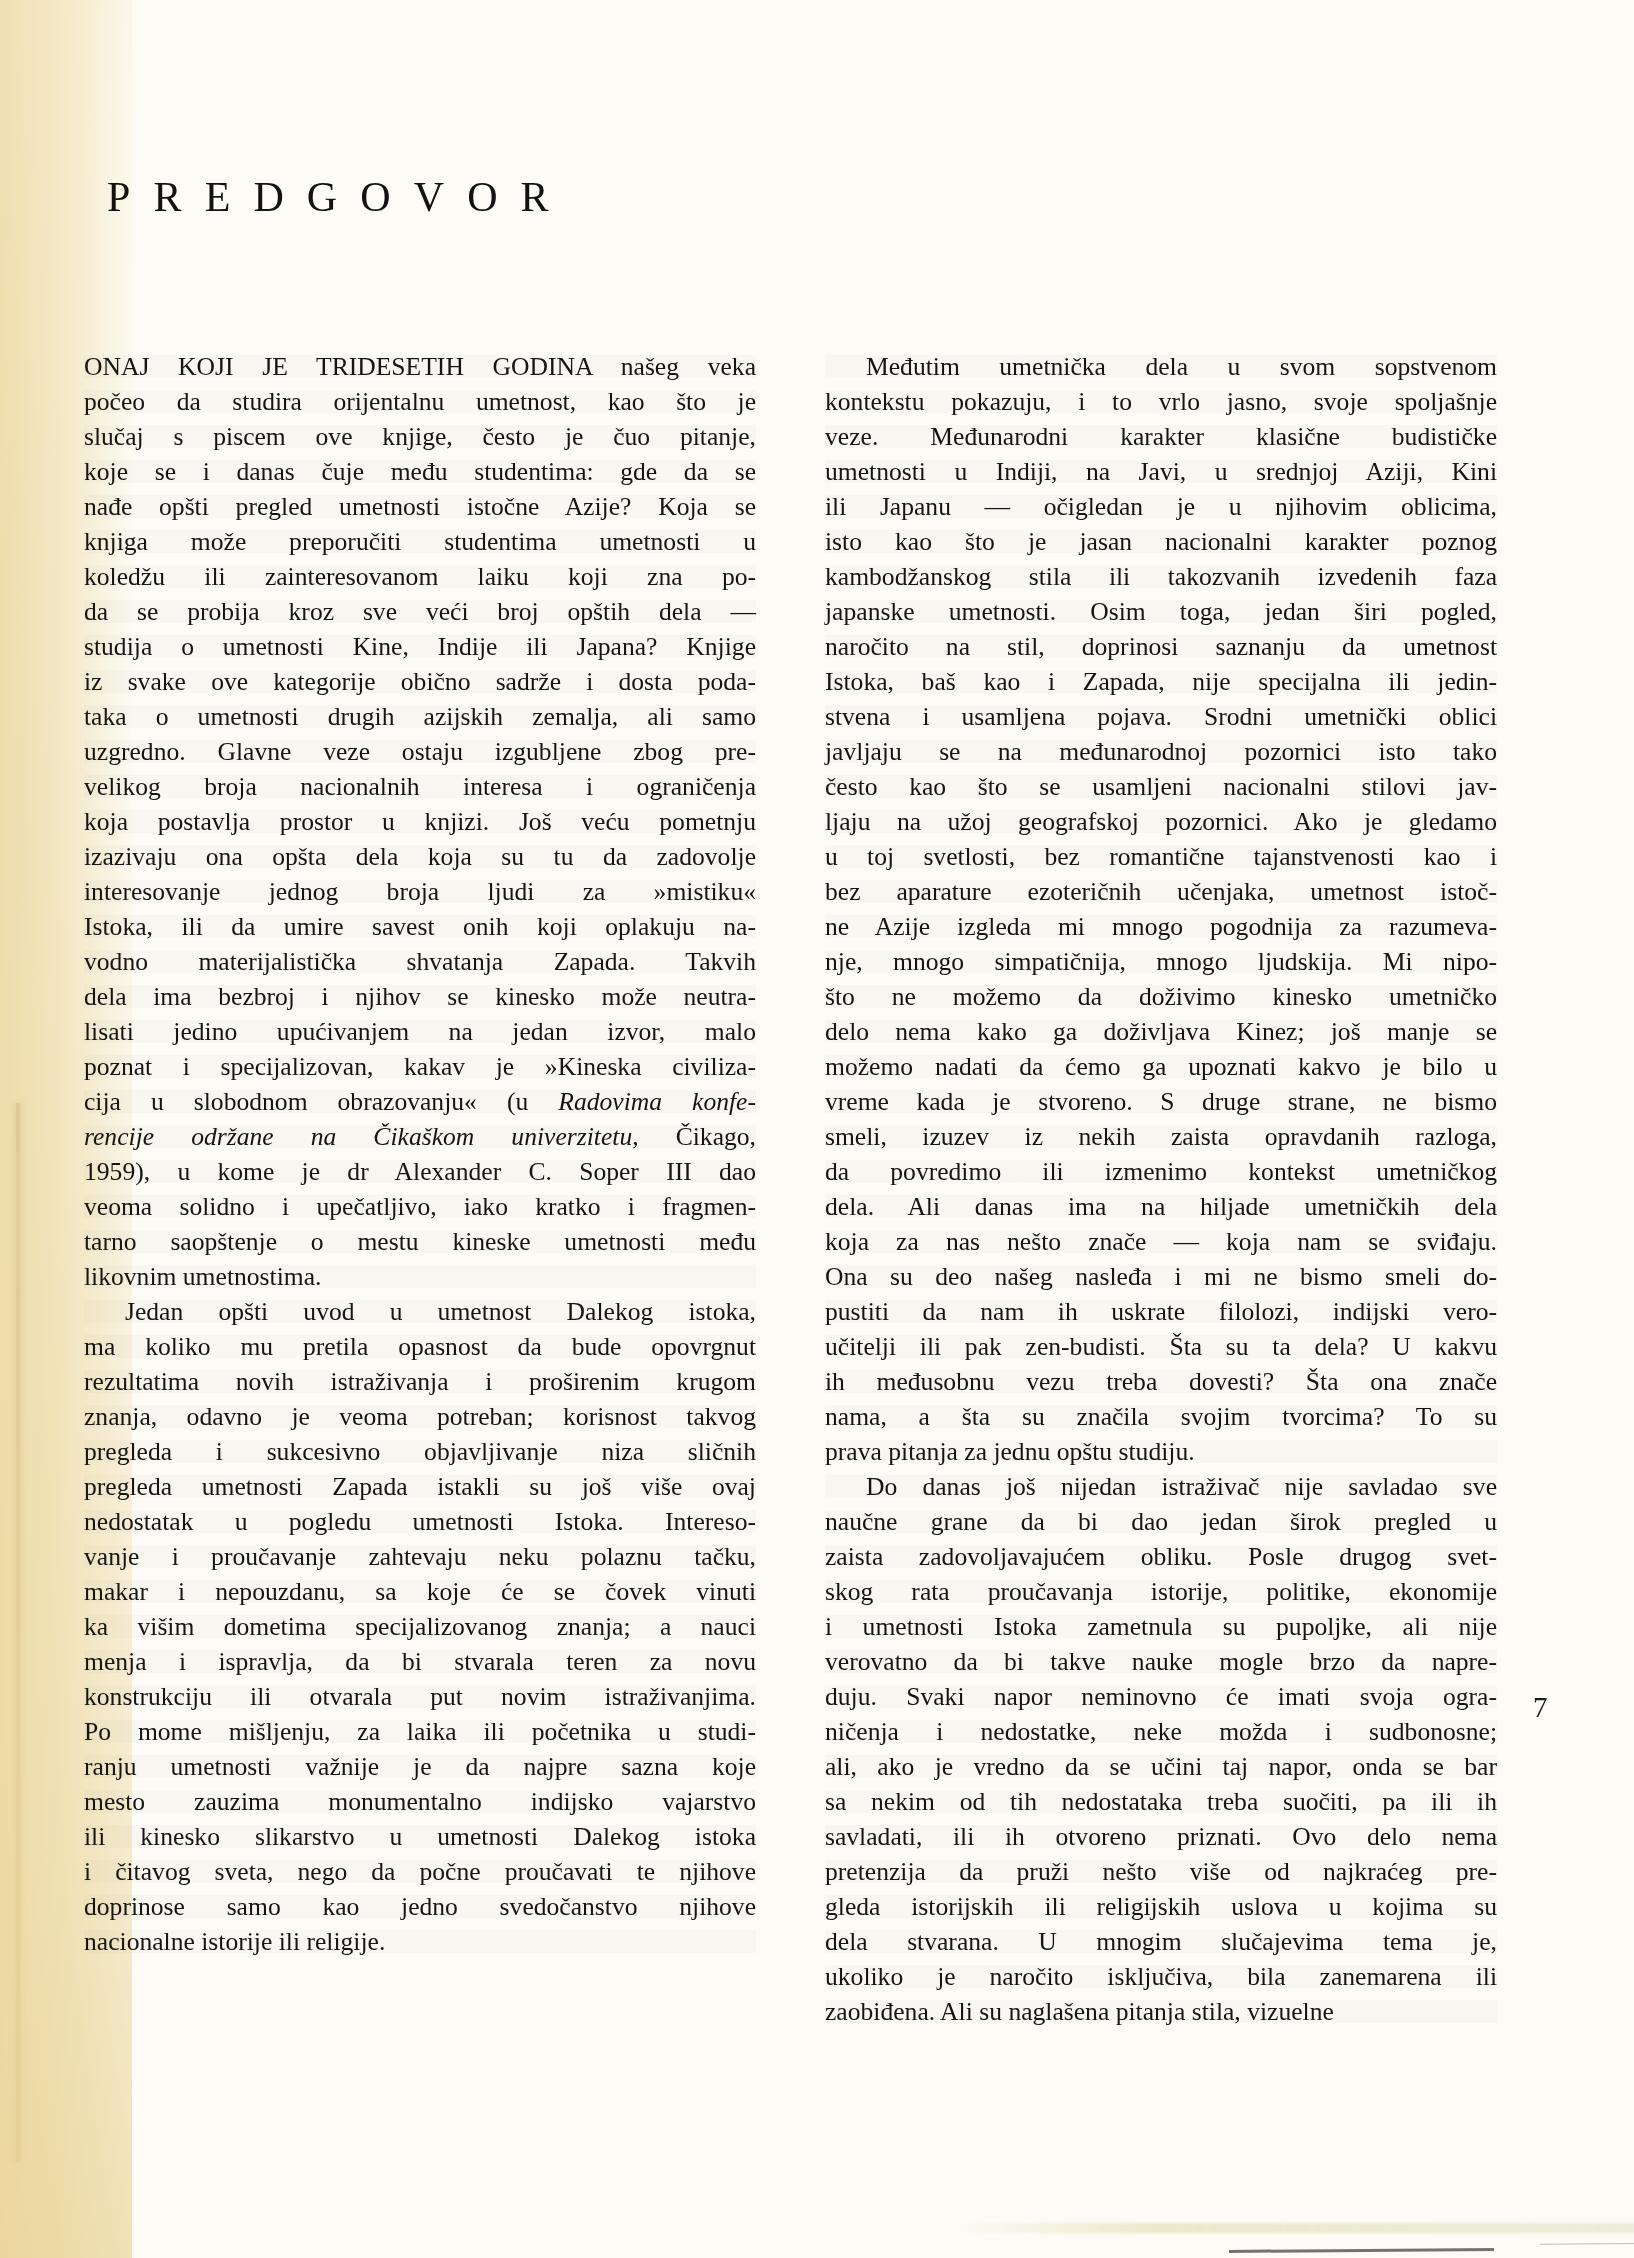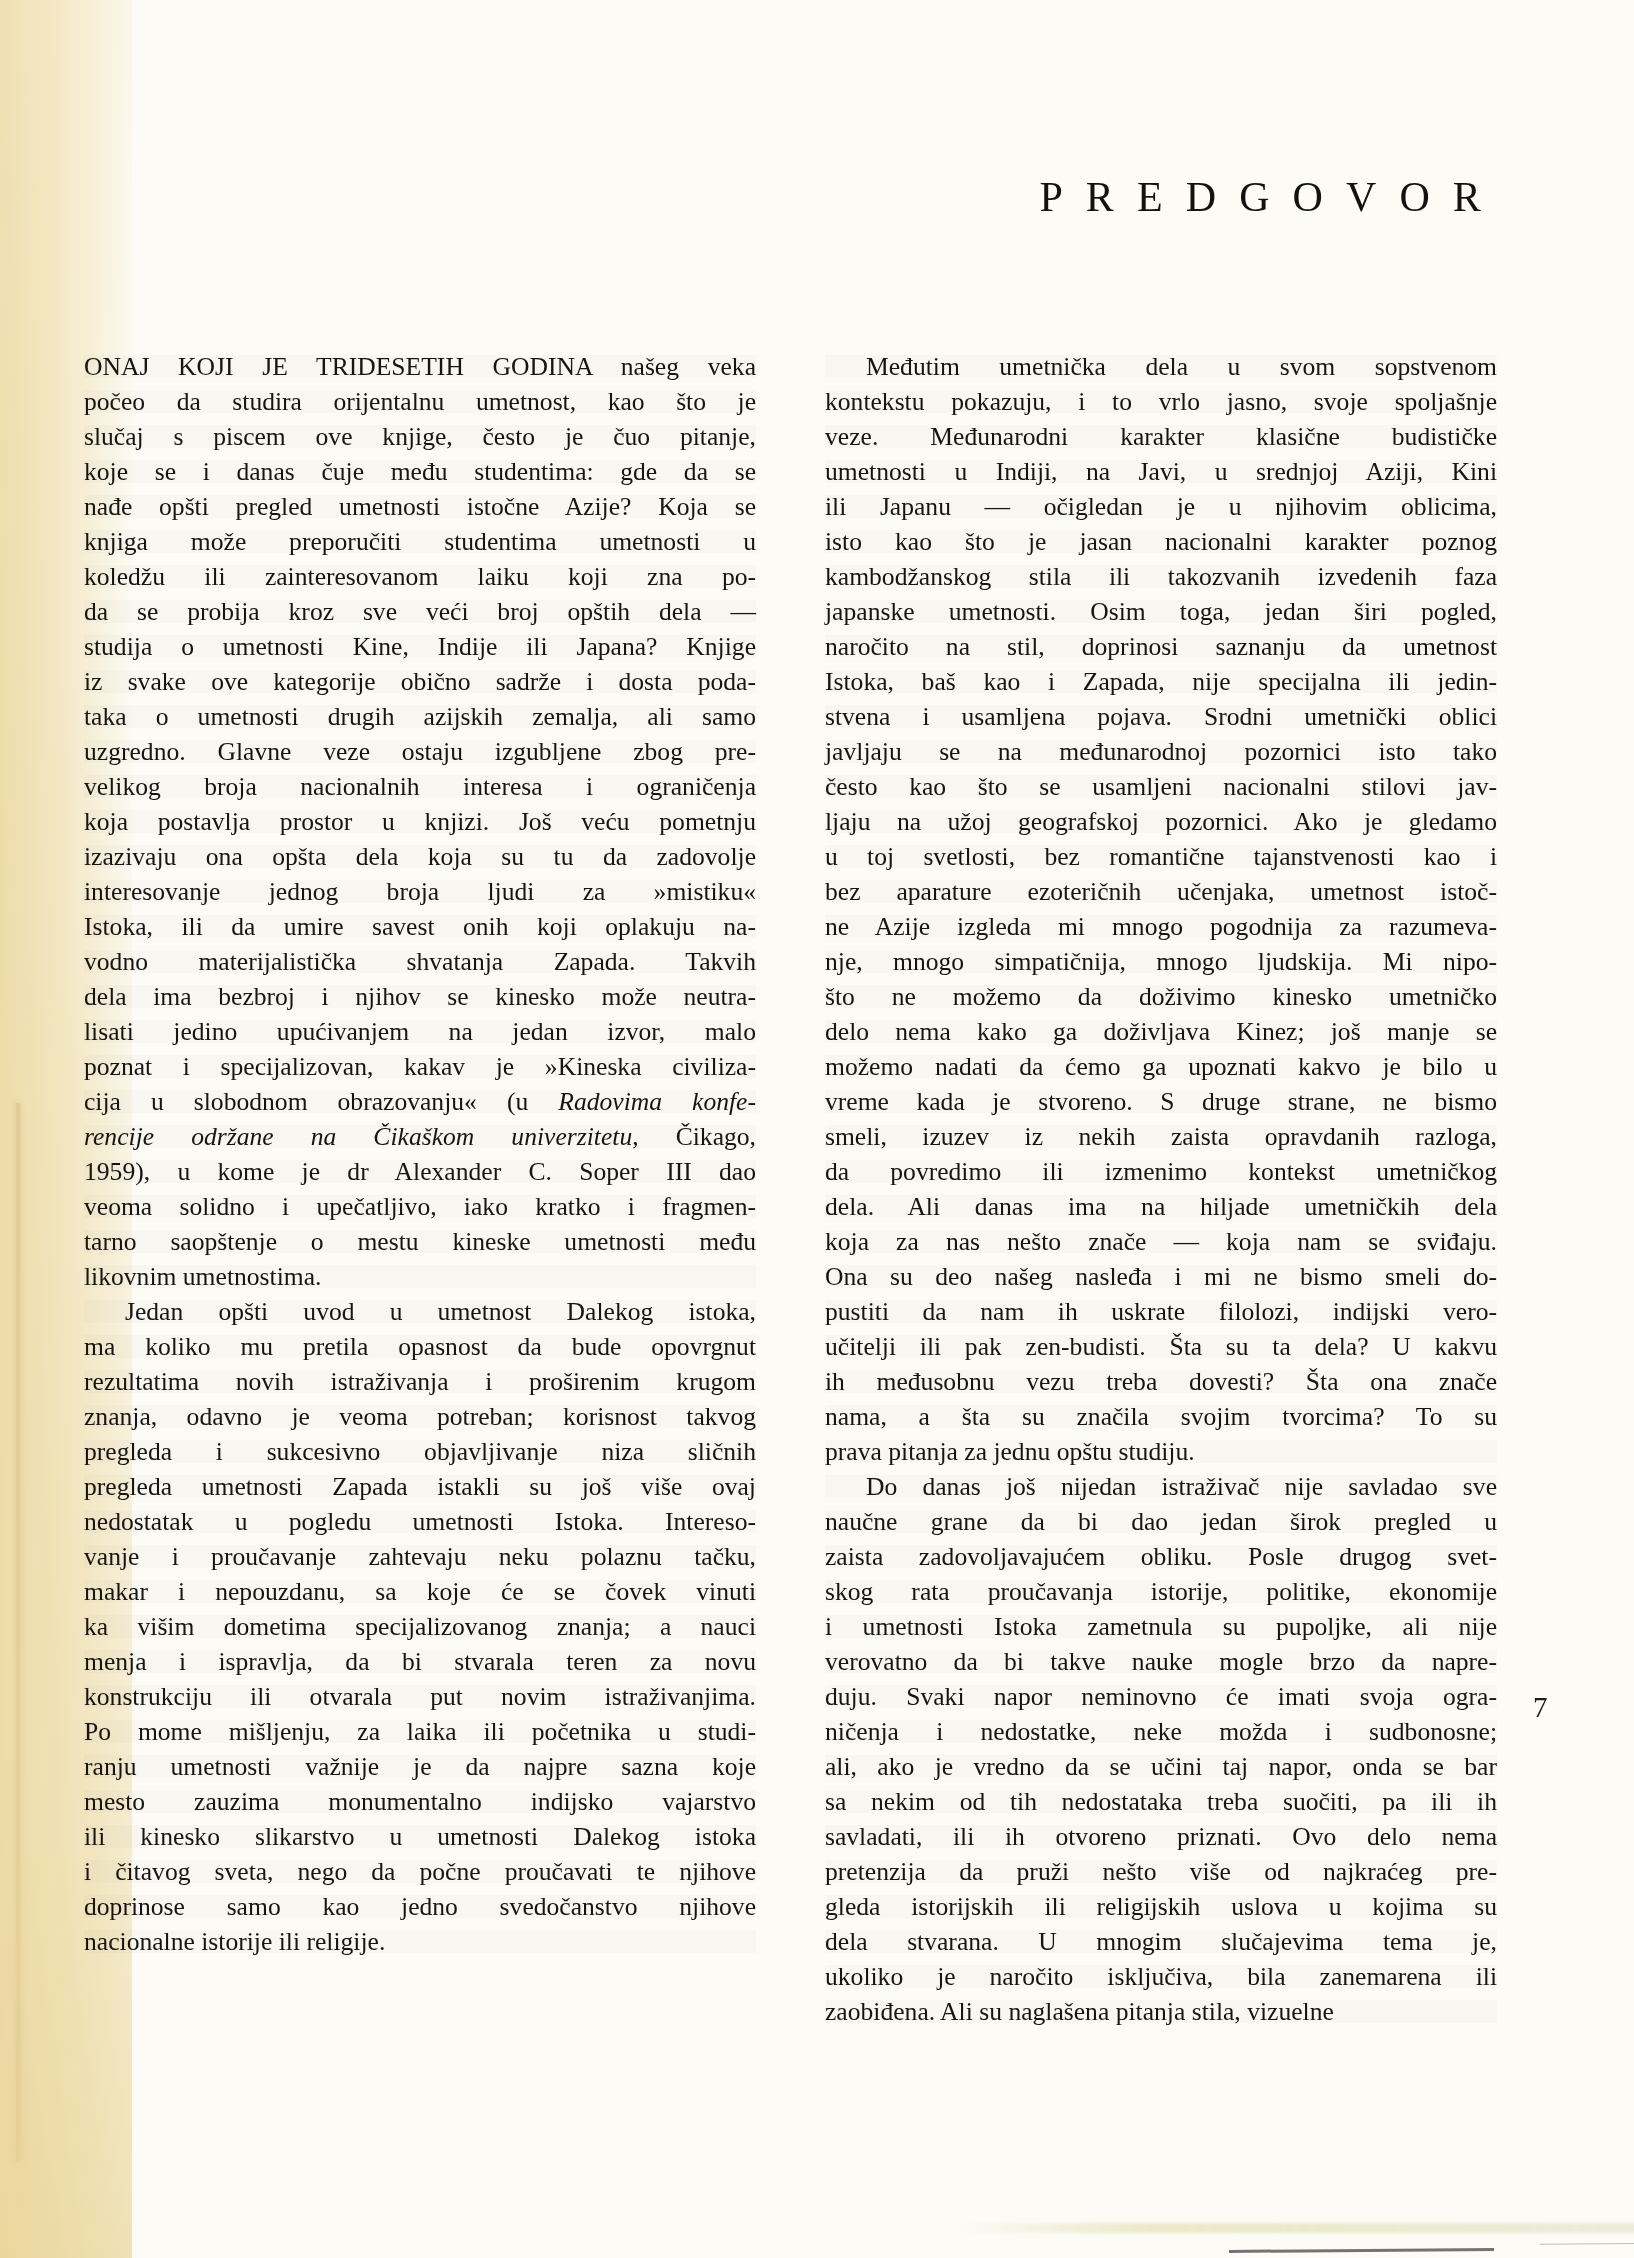--- a/index.html
+++ b/index.html
@@ -7,21 +7,21 @@
   .page{position:relative;width:1635px;height:2258px;background:#fcfbf5;overflow:hidden;color:#171513;}
 
   
   .edge-band{position:absolute;left:0;top:0;width:132px;height:2258px;pointer-events:none;
     background:linear-gradient(to right,#eedcab 0%,#f3e7c4 45%,rgba(252,251,245,0) 100%);}
   .edge-band::after{content:'';position:absolute;left:0;top:0;width:100%;height:100%;
     background:linear-gradient(to bottom,rgba(247,238,205,0.25),rgba(255,255,255,0) 30%,rgba(236,217,160,0.45) 82%,rgba(233,212,150,0.65) 100%);}
   .edge-band::before{content:'';position:absolute;left:16px;top:1103px;width:4.4px;height:1059px;
     background:rgba(182,152,92,0.30);box-shadow:0 0 6.2px rgba(182,152,92,0.45);}
 
-  .title{position:absolute;left:84px;top:173px;width:1420px;margin:0;text-align:right;
+  .title{position:absolute;left:84px;top:173px;width:1420px;margin:0;text-align:left;
     font-size:42px;font-weight:normal;letter-spacing:0.55em;text-indent:0.55em;color:#141210;}
 
   .col{position:absolute;top:349px;width:672px;font-size:25.6px;
     background:repeating-linear-gradient(180deg,rgba(120,118,110,0) 0 6.2px,rgba(120,118,110,0.035) 6.2px 29px,rgba(120,118,110,0) 29px 35px);}
   .col-left{left:84px;}
   .col-right{left:825px;}
   .para{margin:0;}
   .line{height:35px;line-height:35px;white-space:nowrap0;text-align:justify;text-align-last:justify;}
   .line.final{text-align-last:left;}
   .line.indent{text-indent:41px;}

